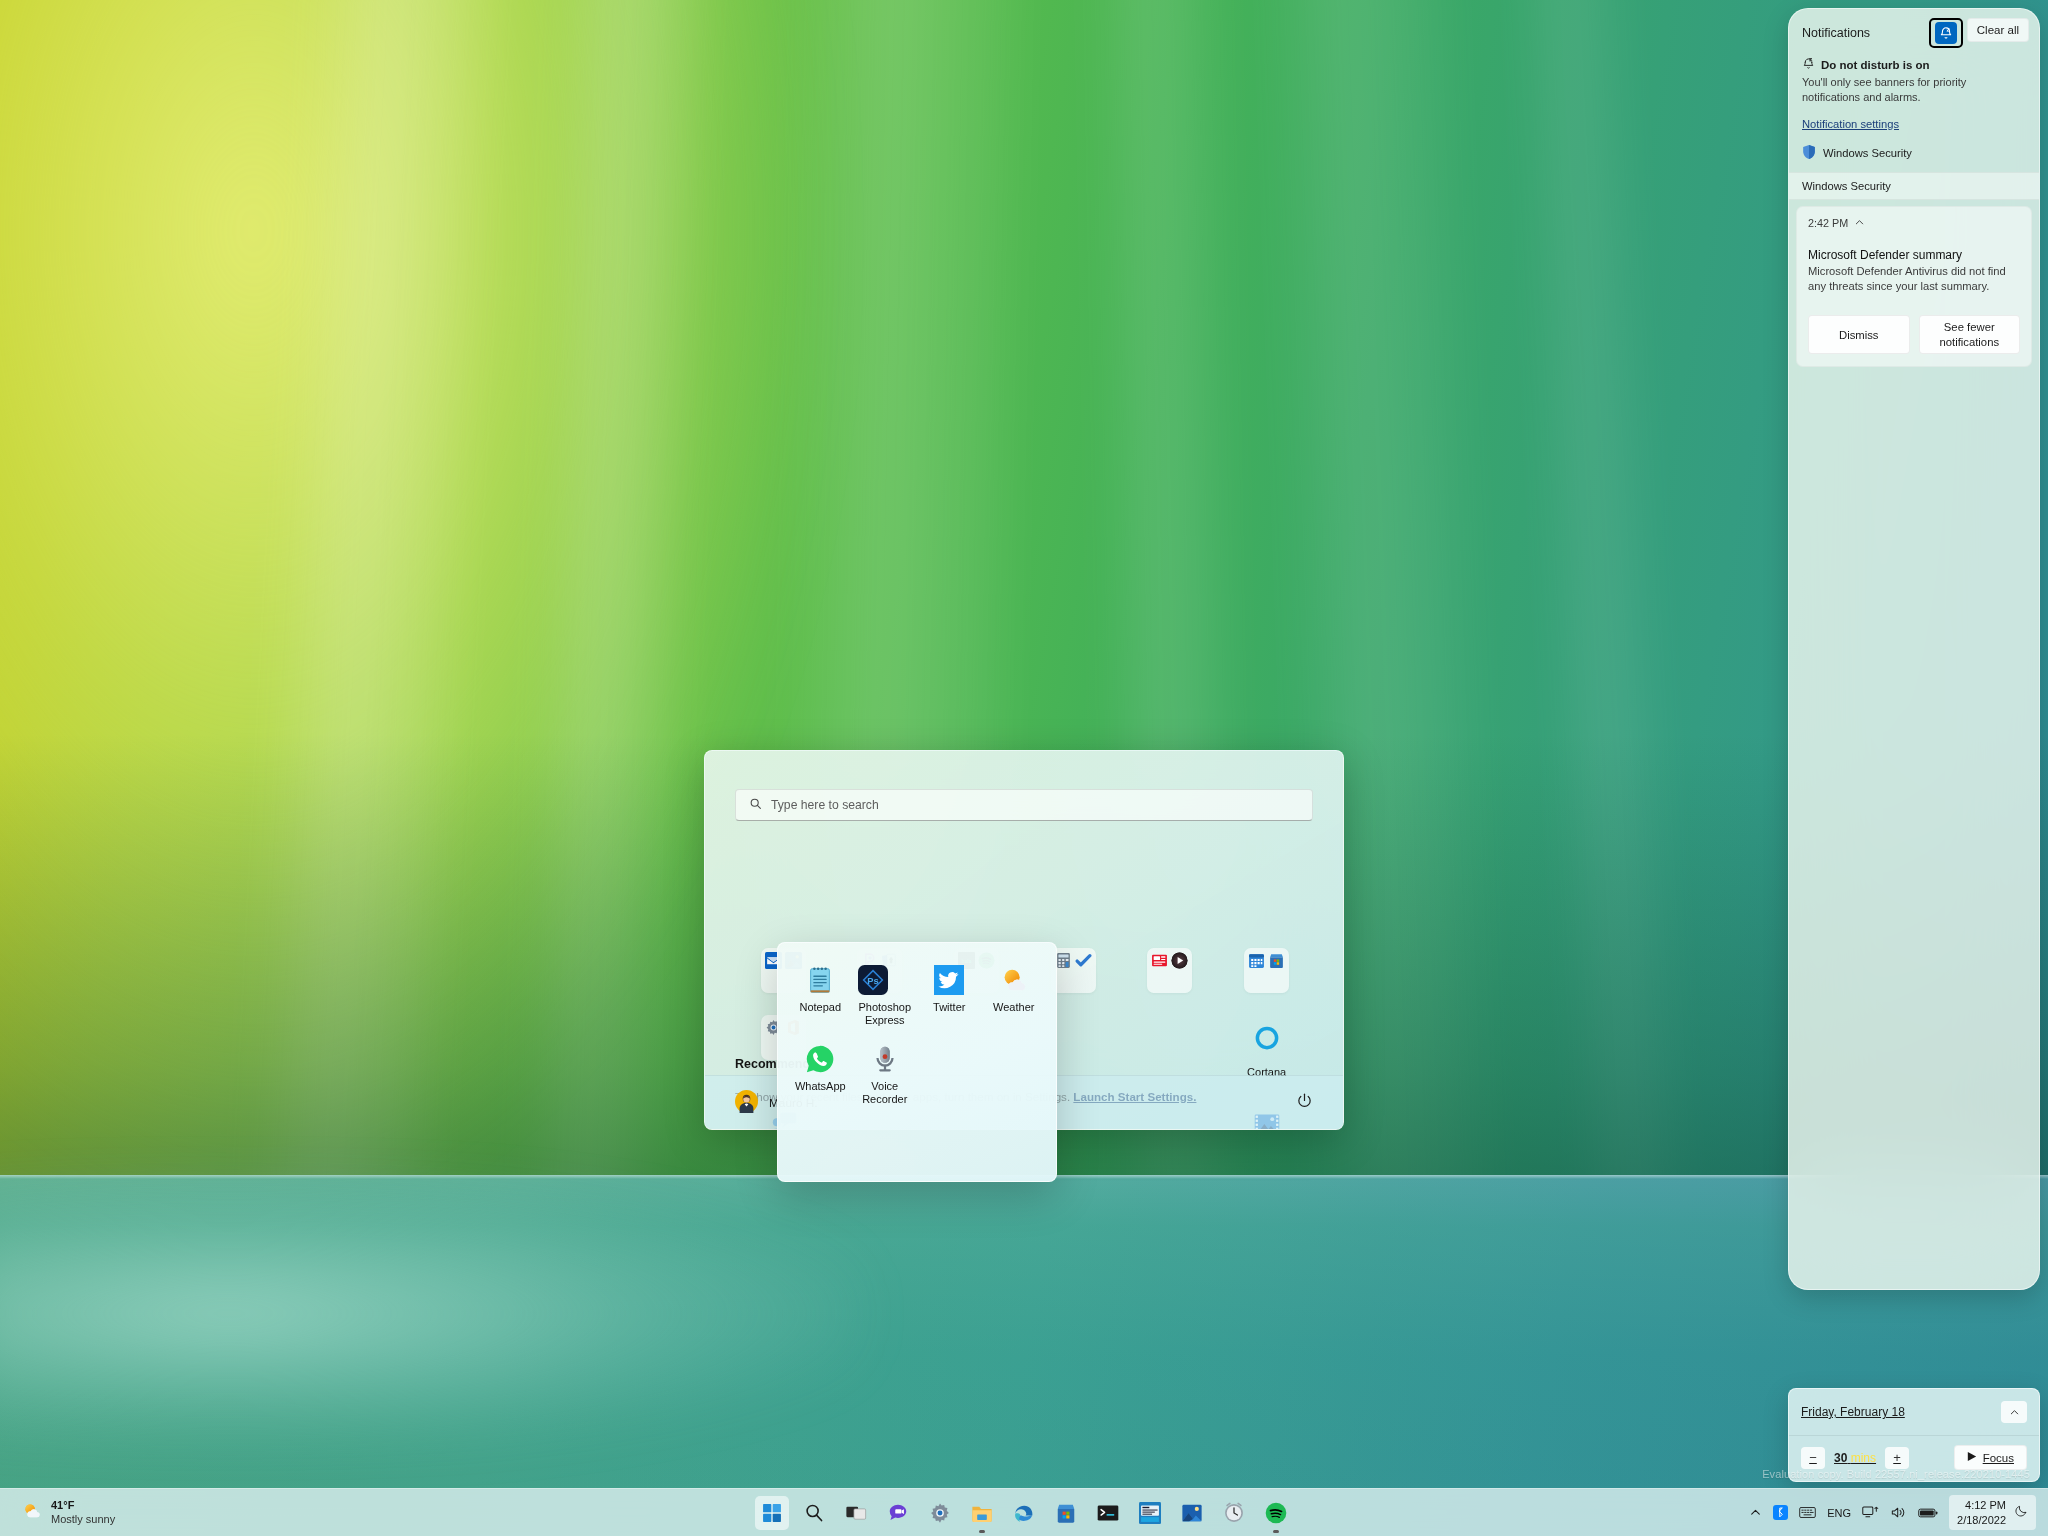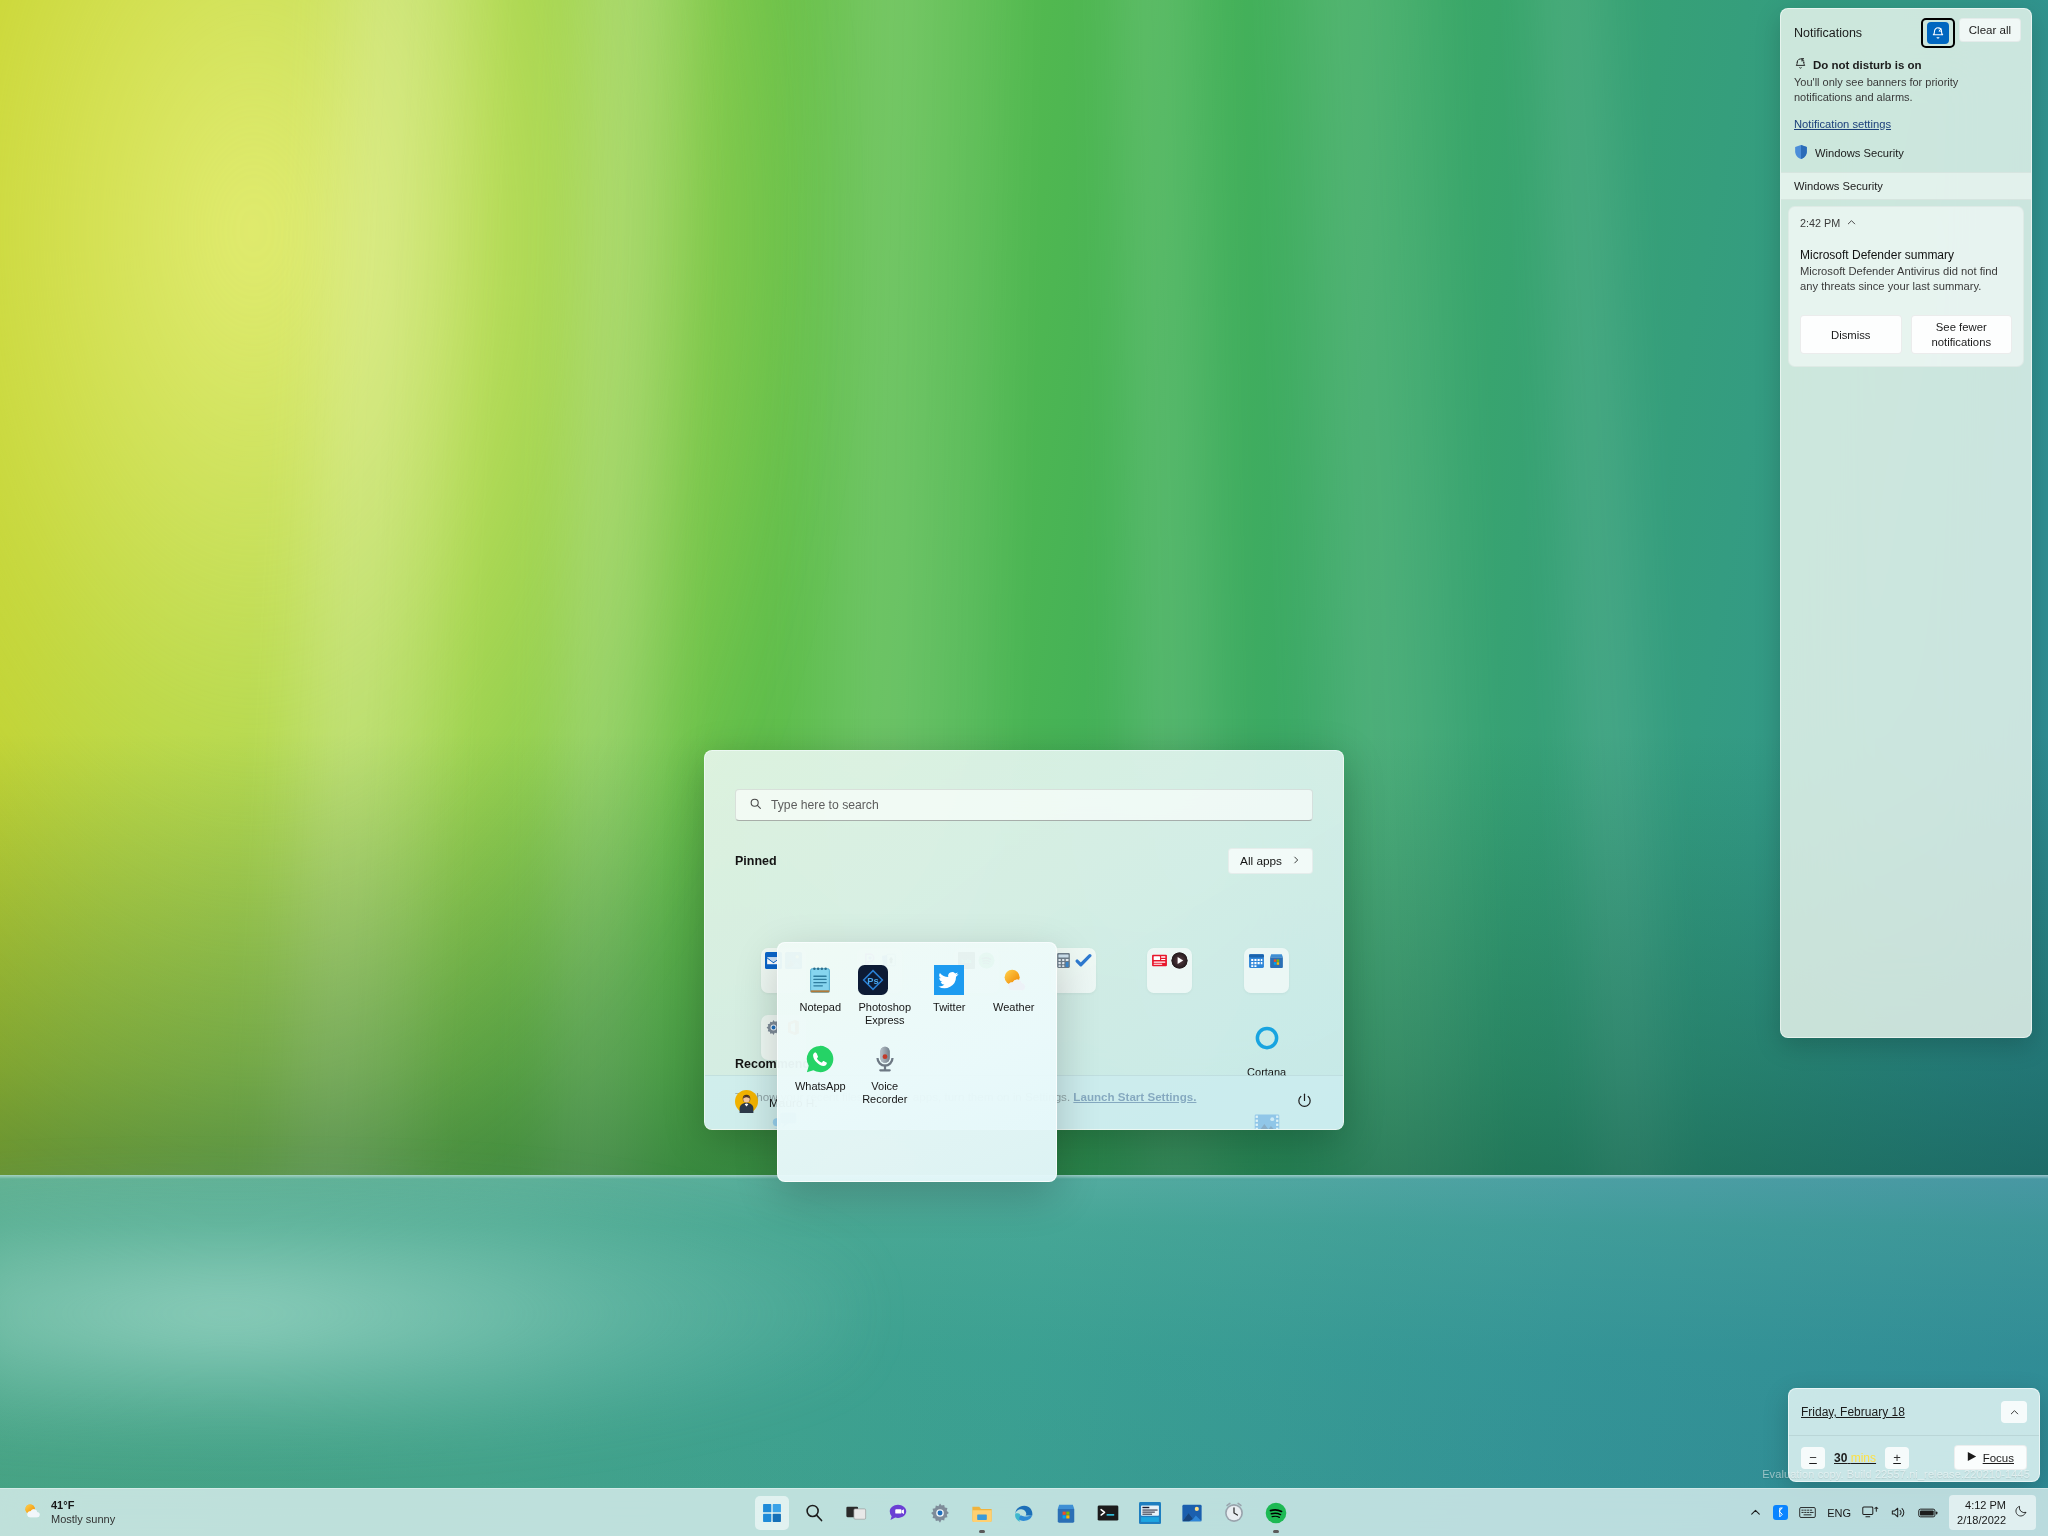--- a/index.html
+++ b/index.html
@@ -49,26 +49,26 @@
       linear-gradient(100deg, #4aa582 0%, #45a489 25%, #3ba091 50%, #339296 75%, #2e8896 100%);
   }
   .wp-floorglow {
     position: absolute; left: -2%; bottom: 6%; width: 44%; height: 17%;
     background: radial-gradient(ellipse at 30% 50%, rgba(200,240,230,.55) 0%, rgba(170,225,215,.20) 50%, rgba(160,220,210,0) 78%);
     filter: blur(26px);
   }
 
   
   #notif-center {
-    position: absolute; top: 8px; right: 16px;
-    width: 252px; height: 1030px;
+    position: absolute; top: 8px; right: 8px;
+    width: 252px; height: 1282px;
     background: rgba(243,250,243,.80);
     backdrop-filter: blur(40px);
     border: 1px solid rgba(255,255,255,.55);
-    border-radius: 8px;
+    border-radius: 20px;
     box-shadow: 0 8px 26px rgba(0,0,0,.18);
     color: #1b1b1b;
     font-size: 11.5px;
     overflow: hidden;
   }
   .nc-header {
     display: flex; align-items: center; justify-content: space-between;
     padding: 9px 10px 7px 13px;
   }
   .nc-title { font-size: 12.5px; font-weight: 400; }
@@ -406,31 +406,20 @@
   <div class="sm-search">
     <span>
       <svg width="13" height="13" viewBox="0 0 24 24" fill="none" stroke="#4a4a4a" stroke-width="2" stroke-linecap="round">
           <circle cx="10.5" cy="10.5" r="6.5"></circle>
           <line x1="15.5" y1="15.5" x2="21" y2="21"></line>
         </svg>
     </span>
     <span class="ph">Type here to search</span>
   </div>
 
-  <div class="sm-sec-head">
-    <div class="sm-sec-title">Pinned</div>
-    <div class="all-apps">
-      <span>All apps</span>
-      <span>
-        <svg width="10" height="10" viewBox="0 0 24 24" fill="none" stroke="#2a2a2a" stroke-width="2.2" stroke-linecap="round" stroke-linejoin="round">
-            <polyline points="9 5 16 12 9 19"></polyline>
-          </svg>
-      </span>
-    </div>
-  </div>
 
   <div class="pin-grid" id="pin-grid">
       <div class="pin-cell">
         <div class="folder-tile">
           <span class="mini"><svg width="100%" height="100%" viewBox="0 0 32 32">
               <rect width="32" height="32" rx="3" fill="#0a64c8"></rect>
               <path d="M4 10h24v13H4z" fill="#fff"></path>
               <path d="M4 10l12 9 12-9v2.4L16 21 4 12.4z" fill="#0a64c8"></path>
               <path d="M4 10l12 9 12-9H4z" fill="#cfe3f7"></path>
             </svg></span>

